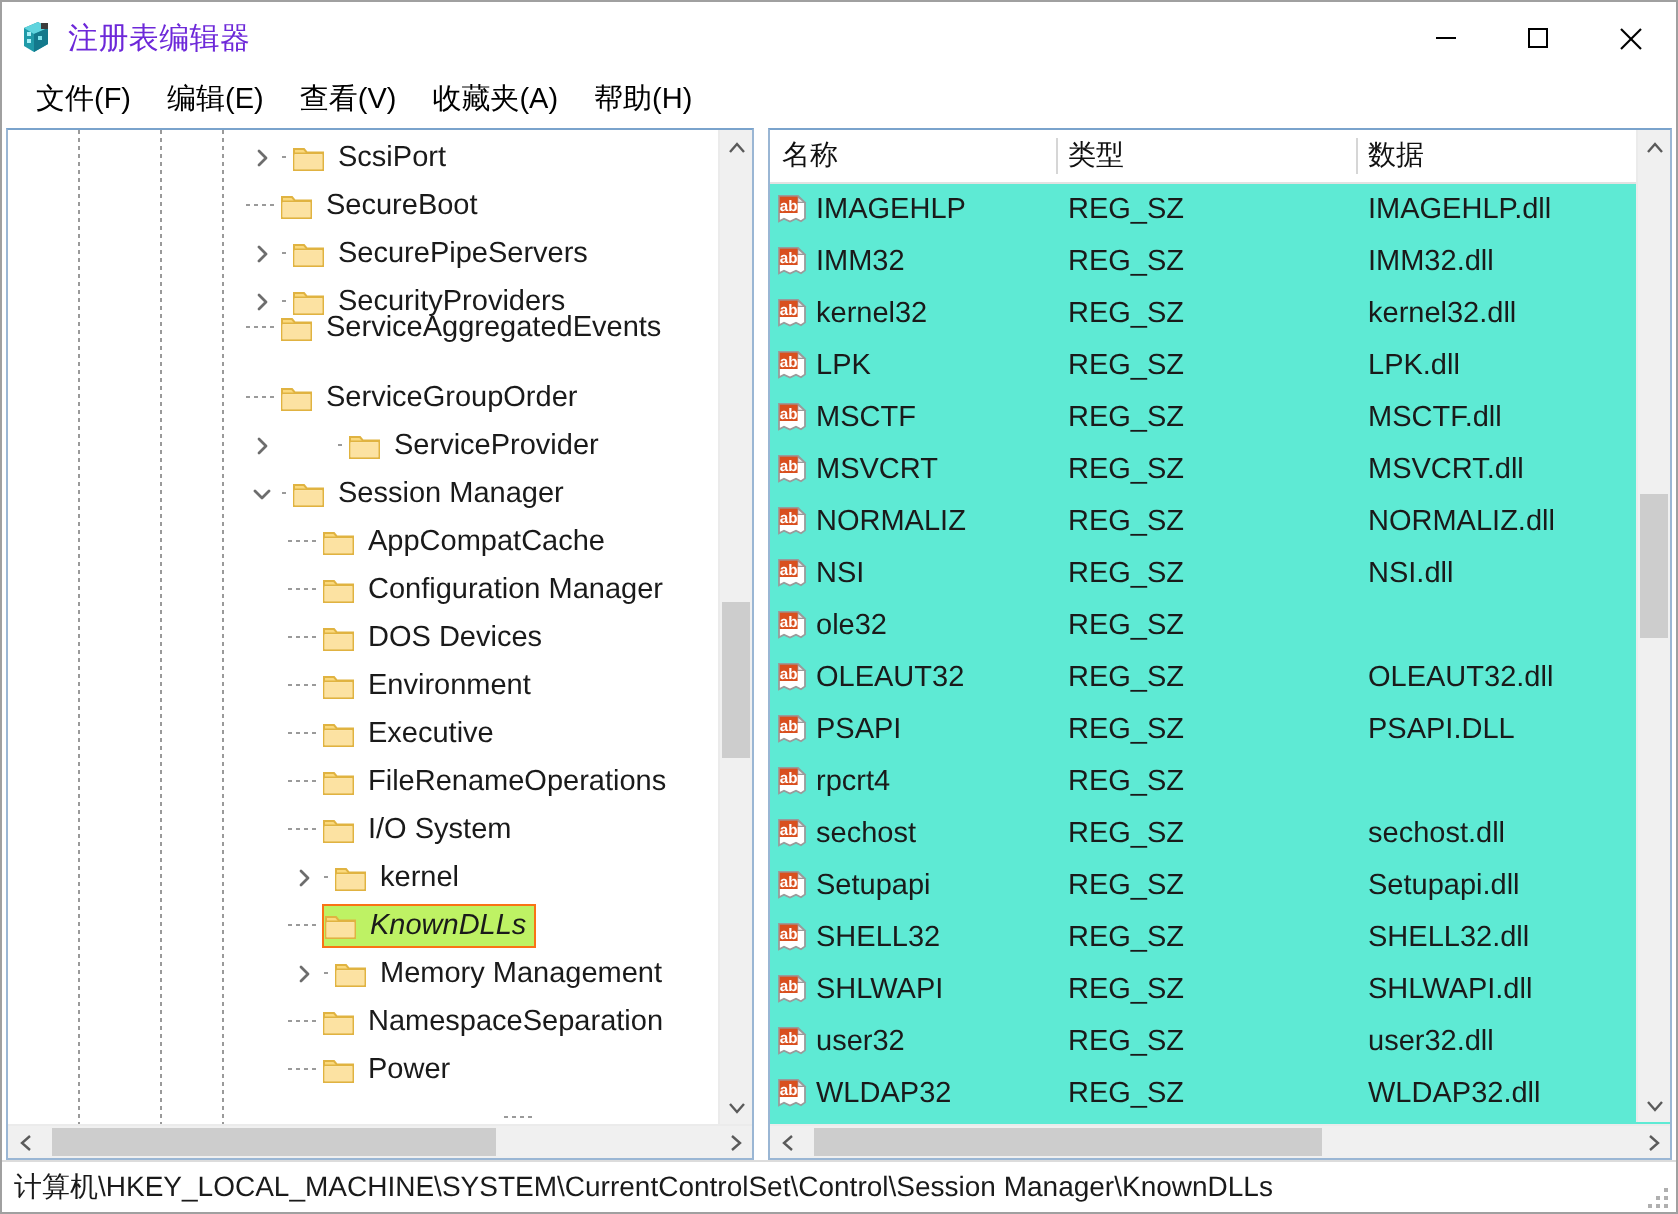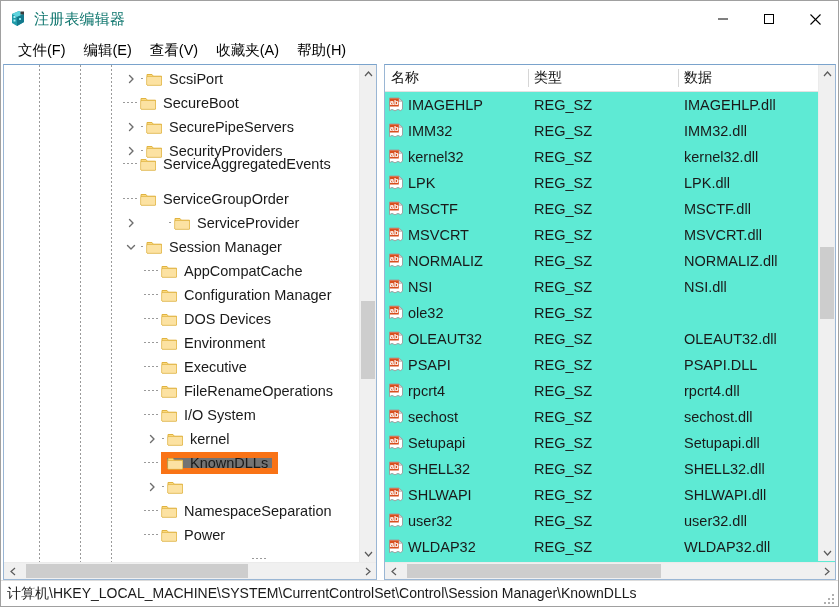--- a/index.html
+++ b/index.html
@@ -42,21 +42,21 @@
   #app-icon {
     width: 18px;
     height: 18px;
     margin-left: 8px;
     margin-right: 7px;
     position: relative;
     flex: 0 0 auto;
   }
   #title-text {
     font-size: 15px;
-    color: #0f766e;
+    color: #6d28d9;
     letter-spacing: 0.2px;
     white-space: nowrap;
   }
   #window-controls {
     position: absolute;
     right: 0; top: 0;
     height: 36px;
     display: flex;
   }
   .winbtn {
@@ -141,23 +141,24 @@
     right: 0;
   }
   .tnode .twrap {
     display: flex;
     align-items: center;
     height: 22px;
     padding-right: 5px;
     box-sizing: border-box;
   }
   .tnode.sel .twrap {
-    background: #737373;
-    border: 6px solid #f97316;
+    background: #bef264;
+    border: 1px solid #f97316;
     padding-right: 4px;
+    font-style: italic;
   }
   .arrow {
     width: 18px;
     height: 24px;
     display: flex;
     align-items: center;
     justify-content: center;
     flex: 0 0 auto;
   }
   .stub {
@@ -642,20 +643,21 @@
                   <polyline points="3.5,1.5 7,5 3.5,8.5" fill="none" stroke="#6d6d6d" stroke-width="1.4" stroke-linecap="round" stroke-linejoin="round"></polyline>
                 </svg>
               </span>
               <span class="twrap">
                 <span class="dotgap"></span>
                 <span class="folder"><svg width="17" height="15" viewBox="0 0 17 15">
                     <path d="M1 2.5 L6 2.5 L7.4 4.2 L15.5 4.2 L15.5 13 L1 13 Z" fill="#fbd97d" stroke="#e0b341" stroke-width="1"></path>
                     <path d="M1 4.6 L15.5 4.6 L15.5 13 L1 13 Z" fill="#fde8b0" stroke="#e0b341" stroke-width="0.8"></path>
                     <path d="M1.2 5.2 L15.2 5.2 L15.2 12.6 L1.2 12.6 Z" fill="#fce2a2" stroke="none"></path>
                   </svg></span>
+                <span class="tlabel">Memory Management</span>
               </span>
             </div>
             <div class="tnode" style="top: 434px; padding-left: 139px;">
               <span class="stub"></span>
               <span class="twrap">
                 <span class="folder"><svg width="17" height="15" viewBox="0 0 17 15">
                     <path d="M1 2.5 L6 2.5 L7.4 4.2 L15.5 4.2 L15.5 13 L1 13 Z" fill="#fbd97d" stroke="#e0b341" stroke-width="1"></path>
                     <path d="M1 4.6 L15.5 4.6 L15.5 13 L1 13 Z" fill="#fde8b0" stroke="#e0b341" stroke-width="0.8"></path>
                     <path d="M1.2 5.2 L15.2 5.2 L15.2 12.6 L1.2 12.6 Z" fill="#fce2a2" stroke="none"></path>
                   </svg></span>
@@ -916,23 +918,20 @@
               <span class="ab-icon"><svg width="16" height="16" viewBox="0 0 16 16">
                   <path d="M1.5 1 L11 1 L14.5 4.3 L14.5 12.2 L12.5 13.6 L10 12.4 L7 13.8 L4 12.4 L1.5 13.6 Z" fill="#ffffff" stroke="#9a9a9a" stroke-width="0.9"></path>
                   <path d="M10.8 1.2 L10.8 4.2 L14.3 4.2 Z" fill="#e8e8e8" stroke="#9a9a9a" stroke-width="0.7"></path>
                   <rect x="1.8" y="1.3" width="9" height="8.2" fill="#d94f1e"></rect>
                   <text x="6.3" y="8.4" font-family="Liberation Sans, sans-serif" font-size="7.6" font-weight="bold" fill="#ffffff" text-anchor="middle">ab</text>
                 </svg></span>
               <span>rpcrt4</span>
             </div>
             <div class="lcell type">
               <span>REG_SZ</span>
-            </div>
-            <div class="lcell data">
-              <span>rpcrt4.dll</span>
             </div>
           </div>
           <div class="lrow">
             <div class="lcell name">
               <span class="ab-icon"><svg width="16" height="16" viewBox="0 0 16 16">
                   <path d="M1.5 1 L11 1 L14.5 4.3 L14.5 12.2 L12.5 13.6 L10 12.4 L7 13.8 L4 12.4 L1.5 13.6 Z" fill="#ffffff" stroke="#9a9a9a" stroke-width="0.9"></path>
                   <path d="M10.8 1.2 L10.8 4.2 L14.3 4.2 Z" fill="#e8e8e8" stroke="#9a9a9a" stroke-width="0.7"></path>
                   <rect x="1.8" y="1.3" width="9" height="8.2" fill="#d94f1e"></rect>
                   <text x="6.3" y="8.4" font-family="Liberation Sans, sans-serif" font-size="7.6" font-weight="bold" fill="#ffffff" text-anchor="middle">ab</text>
                 </svg></span>

